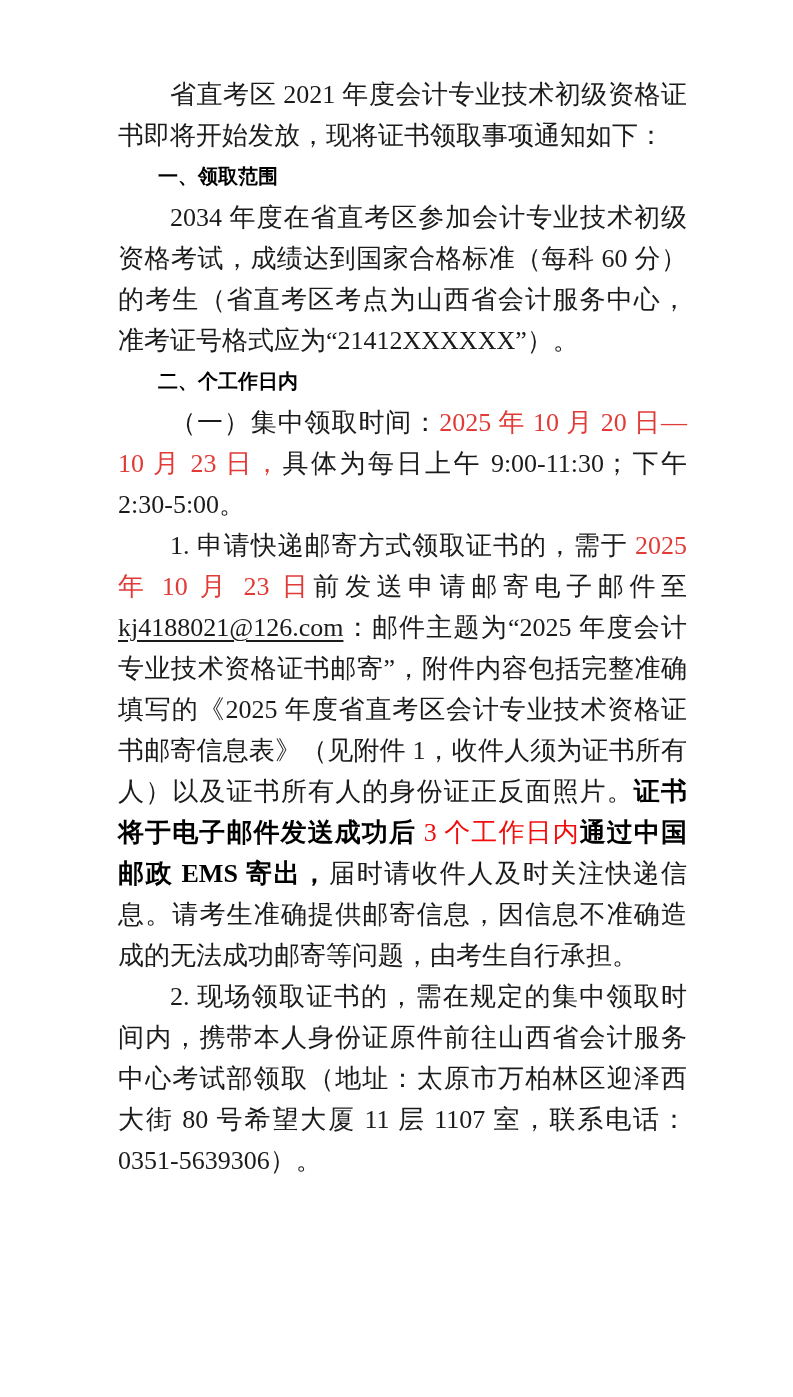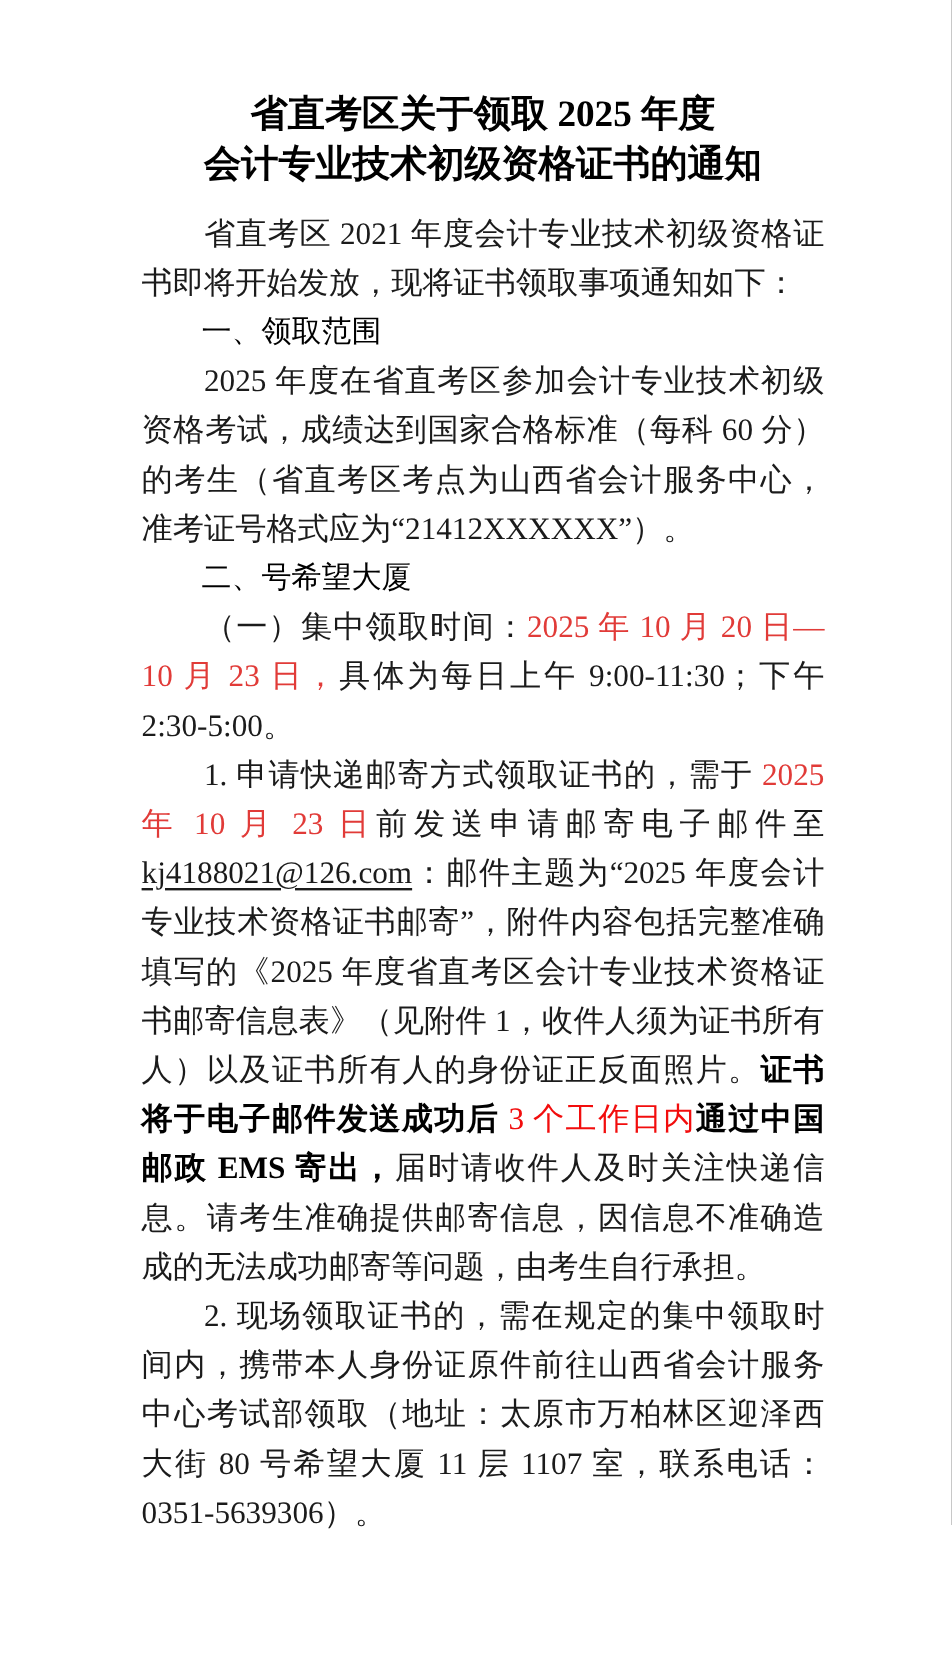--- a/index.html
+++ b/index.html
@@ -27,40 +27,36 @@
     font-size:26px;
     line-height:41px;
     text-align:justify;
   }
   .doc-body p{
     margin:0;
     text-indent:2em;
   }
   .doc-body p.heading{
     font-family:"Liberation Sans","DejaVu Sans",sans-serif;
-    font-weight:normal;
-    font-size:25px;
+    font-weight:bold;
+    font-size:20px;
     color:#000;
   }
   .run{white-space:pre-wrap;}
   .run.red{color:var(--red,#e13b38);}
   .run.bold{font-weight:bold;color:#000;}
   .run.boldred{font-weight:normal;color:var(--boldred,#f20d0d);}
   .run.underline{text-decoration:underline;text-underline-offset:4px;}
 </style>
 </head>
 <body>
 
 <div class="page">
-  <div class="doc-title">
-    <div>省直考区关于领取 2025 年度</div>
-    <div>会计专业技术初级资格证书的通知</div>
-  </div>
   <div class="doc-body">
       <p><span class="run">省直考区 2021 年度会计专业技术初级资格证书即将开始发放，现将证书领取事项通知如下：</span></p>
       <p class="heading"><span class="run">一、领取范围</span></p>
-      <p><span class="run">2025 年度在省直考区参加会计专业技术初级资格考试，成绩达到国家合格标准（每科 60 分）的考生（省直考区考点为山西省会计服务中心，准考证号格式应为“21412XXXXXX”）。</span></p>
-      <p class="heading"><span class="run">二、号希望大厦</span></p>
+      <p><span class="run">2034 年度在省直考区参加会计专业技术初级资格考试，成绩达到国家合格标准（每科 60 分）的考生（省直考区考点为山西省会计服务中心，准考证号格式应为“21412XXXXXX”）。</span></p>
+      <p class="heading"><span class="run">二、个工作日内</span></p>
       <p><span class="run">（一）集中领取时间：</span><span class="run red">2025 年 10 月 20 日—10 月 23 日，</span><span class="run">具体为每日上午 9:00-11:30；下午 2:30-5:00。</span></p>
       <p><span class="run">1. 申请快递邮寄方式领取证书的，需于 </span><span class="run red">2025 年 10 月 23 日</span><span class="run">前发送申请邮寄电子邮件至 </span><span class="run underline">kj4188021@126.com</span><span class="run">：邮件主题为“2025 年度会计专业技术资格证书邮寄”，附件内容包括完整准确填写的《2025 年度省直考区会计专业技术资格证书邮寄信息表》（见附件 1，收件人须为证书所有人）以及证书所有人的身份证正反面照片。</span><span class="run bold">证书将于电子邮件发送成功后 </span><span class="run boldred">3 个工作日内</span><span class="run bold">通过中国邮政 EMS 寄出，</span><span class="run">届时请收件人及时关注快递信息。请考生准确提供邮寄信息，因信息不准确造成的无法成功邮寄等问题，由考生自行承担。</span></p>
       <p><span class="run">2. 现场领取证书的，需在规定的集中领取时间内，携带本人身份证原件前往山西省会计服务中心考试部领取（地址：太原市万柏林区迎泽西大街 80 号希望大厦 11 层 1107 室，联系电话：0351-5639306）。</span></p>
     </div>
 </div>
 
 </body></html>

